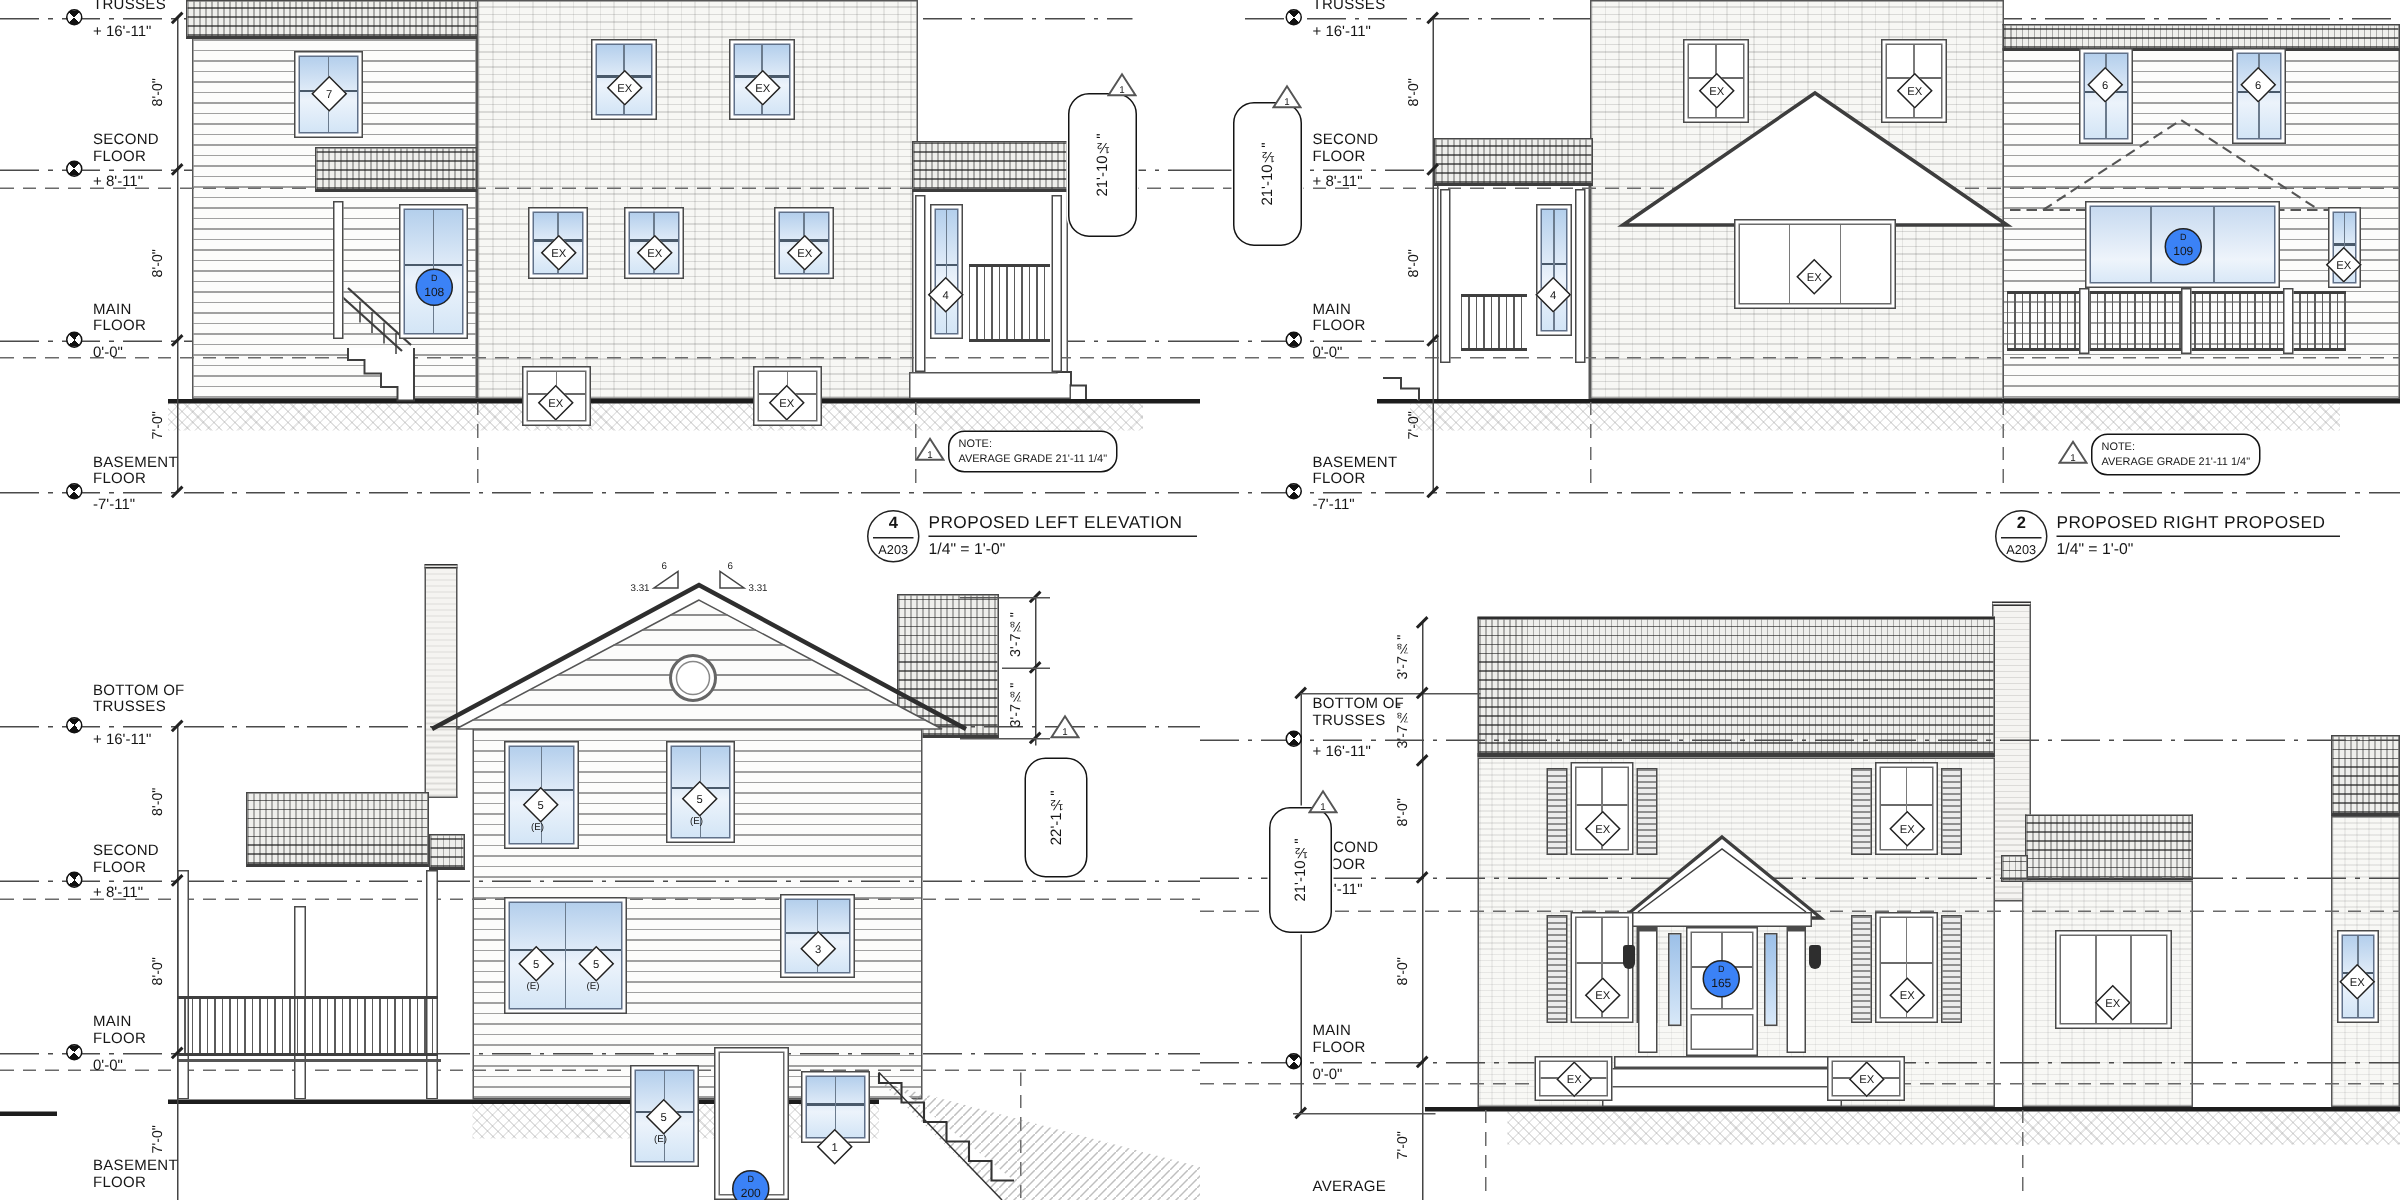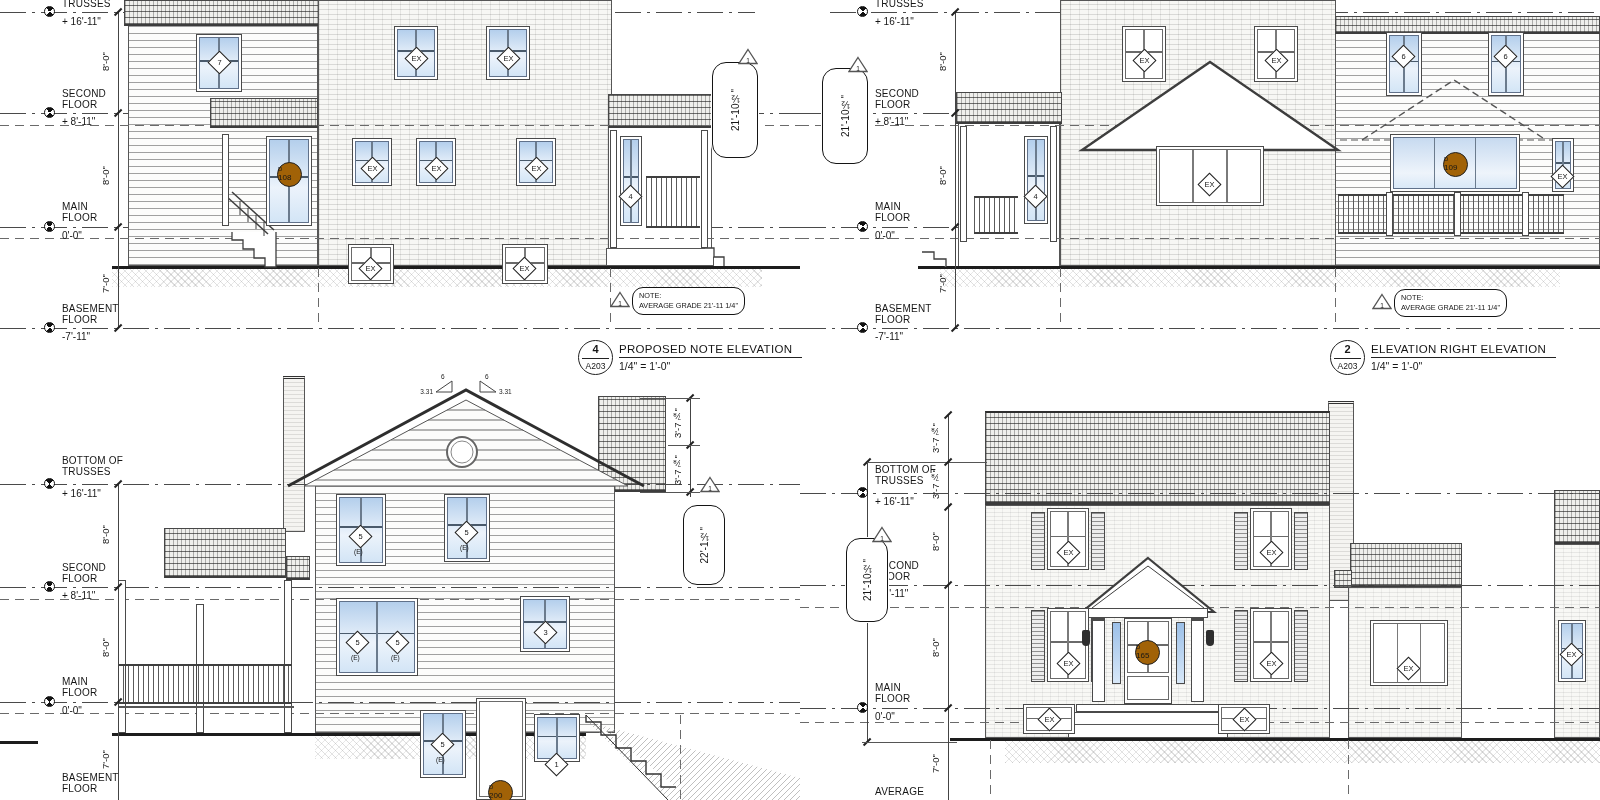--- a/index.html
+++ b/index.html
@@ -58,21 +58,21 @@
              linear-gradient(to right,transparent calc(67% - .6px),#6b7b8d calc(67% - .6px) calc(67% + .6px),transparent 0),
              linear-gradient(180deg,#c7daf0,#eef4fb 70%,#d9e8f7)}
 .glass3c{width:100%;height:100%;border:1px solid #6a6a6a;
   background:linear-gradient(to right,transparent calc(33% - .6px),#7a7a7a calc(33% - .6px) calc(33% + .6px),transparent 0),
              linear-gradient(to right,transparent calc(67% - .6px),#7a7a7a calc(67% - .6px) calc(67% + .6px),transparent 0),#fff}
 
 .dia{width:17px;height:17px;border:1.1px solid #222;background:#fff;transform:rotate(45deg)}
 .dia b{position:absolute;inset:0;transform:rotate(-45deg);display:flex;align-items:center;justify-content:center;
   font-size:7.5px;font-weight:normal}
 .esub{font-size:6.5px}
-.ctag{width:25px;height:25px;border:1.1px solid #222;border-radius:50%;background:#a16207;text-align:left}
+.ctag{width:25px;height:25px;border:1.1px solid #222;border-radius:50%;background:#3b82f6;text-align:center}
 .ctag i{display:block;font-size:6px;line-height:7px;margin-top:3px;font-style:normal}
 .ctag b{display:block;font-size:8px;line-height:9px;font-weight:normal}
 
 .cloudv{border:1.7px solid #141414;border-radius:14px;background:#fff;display:flex;align-items:center;justify-content:center;
   box-shadow:0 0 0 1px #fff}
 .cloudv span{writing-mode:vertical-rl;transform:rotate(180deg);font-size:10px;white-space:nowrap}
 .cloudn{border:1.7px solid #141414;border-radius:11px;background:#fff;padding:3px 6px;font-size:7.3px;line-height:1.35;white-space:nowrap}
 .tri{width:20px;height:17px}
 .tri i{position:absolute;left:0;right:0;bottom:1px;text-align:center;font-style:normal;font-size:6.5px}
 .tb{display:flex;align-items:flex-start;gap:6px}
@@ -174,21 +174,21 @@
     </span>
   <div class="a win z4" style="left:502px;top:244px;width:46px;height:40px">
       <div class="glassc"></div>
     </div>
   <span class="a dia z6" style="left:516px;top:260px">
       <b>EX</b>
     </span>
   <div class="a win z4" style="left:266px;top:136px;width:46px;height:90px">
       <div class="glass"></div>
     </div>
-  <span class="a ctag z6" style="left:277px;top:162px">
+  <span class="a ctag z6" style="left:277px;top:179px">
       <i>D</i>
       <b>108</b>
     </span>
   <div class="a win z4" style="left:620px;top:136px;width:22px;height:90px">
       <div class="glass"></div>
     </div>
   <span class="a dia z6" style="left:622px;top:188px">
       <b>4</b>
     </span>
 
@@ -213,21 +213,21 @@
   <div class="a cloudn z6" style="left:632px;top:287px">
     <div>NOTE:</div>
     <div>AVERAGE GRADE 21'-11 1/4"</div>
   </div>
   <div class="a tb z6" style="left:578px;top:340px">
     <div class="tb-c">
       <b>4</b>
       <i>A203</i>
     </div>
     <div>
-      <div class="tb-n">PROPOSED NOTE ELEVATION</div>
+      <div class="tb-n">PROPOSED LEFT ELEVATION</div>
       <div class="tb-s">1/4" = 1'-0"</div>
     </div>
   </div>
 
   <div class="a ln z1" style="left:830px;top:12px;width:770px"></div>
   <div class="a ln z1" style="left:800px;top:113px;width:800px"></div>
   <div class="a dsh z3" style="left:800px;top:125px;width:800px"></div>
   <div class="a ln z1" style="left:800px;top:227px;width:800px"></div>
   <div class="a dsh z3" style="left:800px;top:238px;width:800px"></div>
   <div class="a ln z3" style="left:800px;top:328px;width:800px"></div>
@@ -339,21 +339,21 @@
   <div class="a cloudn z6" style="left:1394px;top:289px">
     <div>NOTE:</div>
     <div>AVERAGE GRADE 21'-11 1/4"</div>
   </div>
   <div class="a tb z6" style="left:1330px;top:340px">
     <div class="tb-c">
       <b>2</b>
       <i>A203</i>
     </div>
     <div>
-      <div class="tb-n">ELEVATION RIGHT ELEVATION</div>
+      <div class="tb-n">PROPOSED RIGHT PROPOSED</div>
       <div class="tb-s">1/4" = 1'-0"</div>
     </div>
   </div>
 
   <div class="a ln z3" style="left:0;top:484px;width:800px"></div>
   <div class="a ln z3" style="left:0;top:587px;width:800px"></div>
   <div class="a dsh z3" style="left:0;top:599px;width:800px"></div>
   <div class="a ln z3" style="left:0;top:702px;width:800px"></div>
   <div class="a dsh z3" style="left:0;top:713px;width:800px"></div>
   <div class="a gl z3" style="left:112px;top:733px;width:474px"></div>

